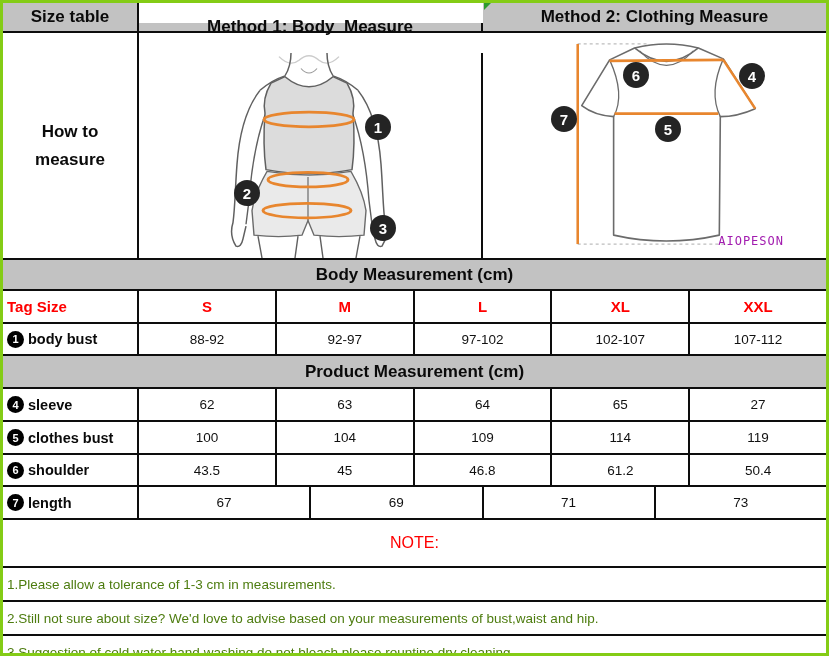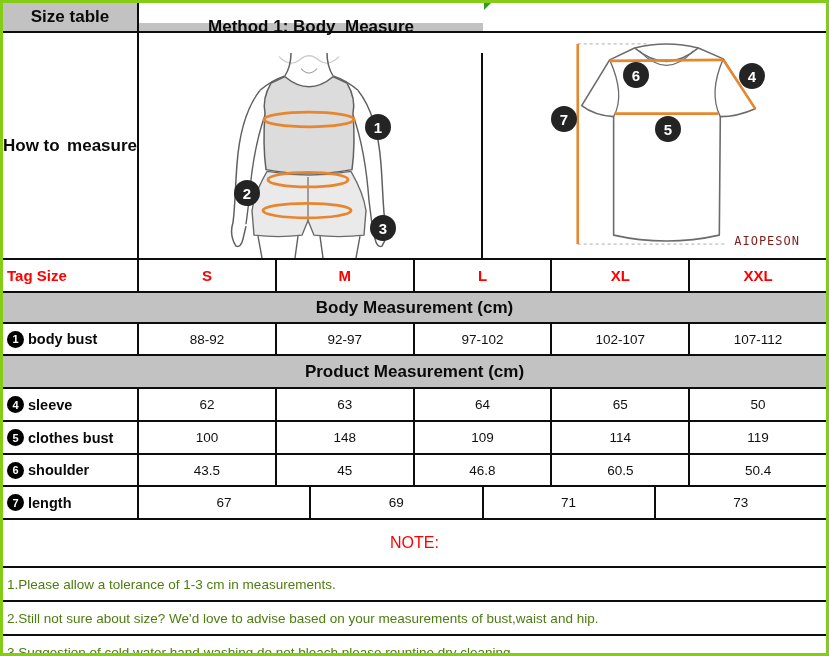--- a/index.html
+++ b/index.html
@@ -21,32 +21,32 @@
 
   
   .r-top { height:30px; }
   .c-label-col { width:136px; flex:0 0 136px; }
   .c-method1 { width:344px; flex:0 0 344px; white-space:pre;margin-top:20px; }
   .c-method2 { flex:1 1 auto; }
 
   
   .r-illus { height:227px; }
   .illus-cell { position:relative; background:#fff; padding:0; overflow:hidden; }
-  .howto { font-weight:bold; font-size:17px; line-height:1.6; color:#0a0a0a;justify-content:space-between; }
+  .howto { flex-direction:column; font-weight:bold; font-size:17px; line-height:1.6; color:#0a0a0a; }
   .illus-cell svg { display:block; width:100%; height:100%; }
 
   .marker {
     position:absolute; width:26px; height:26px; border-radius:50%;
     background:#242424; color:#fff; font-weight:bold; font-size:15px;
     display:flex; align-items:center; justify-content:center;
   }
   .brand {
-    position:absolute; right:26px; bottom:10px;
+    position:absolute; right:42px; bottom:10px;
     font-family:"DejaVu Sans Mono", monospace; font-size:12px;
-    letter-spacing:1px; color:#7f1d1d;
+    letter-spacing:1px; color:#a21caf;
   }
 
   
   .r-section { height:31px; }
   .r-section2 { height:33px; }
 
   
   .r-t { height:33px; }
   .r-t32 { height:32px; }
   .t-label {
@@ -75,20 +75,21 @@
 </style>
 </head>
 <body>
 
 <div class="sheet">
   <div class="flag"></div>
 
   <div class="row r-top">
     <div class="cell c-label-col gray hdr-text">Size table</div>
     <div class="cell c-method1 gray hdr-text">Method 1: Body  Measure</div>
+    <div class="cell c-method2 gray hdr-text">Method 2: Clothing Measure</div>
   </div>
 
   <div class="row r-illus">
     <div class="cell c-label-col howto">
       <span>How to</span>
       <span>measure</span>
     </div>
 
     <div class="cell c-method1 illus-cell">
       <svg viewBox="0 0 342 225" preserveAspectRatio="none">
@@ -143,33 +144,33 @@
         <path d="M132,81 L236,81" fill="none" stroke="#e8862e" stroke-width="2.6"></path>
       </svg>
       <div class="marker" style="left:256px; top:30px;">4</div>
       <div class="marker" style="left:172px; top:83px;">5</div>
       <div class="marker" style="left:140px; top:29px;">6</div>
       <div class="marker" style="left:68px;  top:73px;">7</div>
       <div class="brand">AIOPESON</div>
     </div>
   </div>
 
+  <div class="row r-section gray">
+    <div class="cell hdr-text" style="flex:1; border-right:none;">Body Measurement (cm)</div>
+  </div>
+
   <div class="row r-t">
     <div class="cell c-label-col t-label red size-hdr">Tag Size</div>
     <div class="cell t-val red size-hdr">S</div>
     <div class="cell t-val red size-hdr">M</div>
     <div class="cell t-val red size-hdr">L</div>
     <div class="cell t-val red size-hdr">XL</div>
     <div class="cell t-val red size-hdr">XXL</div>
   </div>
 
-  <div class="row r-section gray">
-    <div class="cell hdr-text" style="flex:1; border-right:none;">Body Measurement (cm)</div>
-  </div>
-
   <div class="row r-t32">
     <div class="cell c-label-col t-label">
       <span class="circle-num">1</span>
       <span>body bust</span>
     </div>
     <div class="cell t-val">88-92</div>
     <div class="cell t-val">92-97</div>
     <div class="cell t-val">97-102</div>
     <div class="cell t-val">102-107</div>
     <div class="cell t-val">107-112</div>
@@ -181,44 +182,44 @@
 
   <div class="row r-t">
     <div class="cell c-label-col t-label">
       <span class="circle-num">4</span>
       <span>sleeve</span>
     </div>
     <div class="cell t-val">62</div>
     <div class="cell t-val">63</div>
     <div class="cell t-val">64</div>
     <div class="cell t-val">65</div>
-    <div class="cell t-val">50</div>
+    <div class="cell t-val">27</div>
   </div>
 
   <div class="row r-t">
     <div class="cell c-label-col t-label">
       <span class="circle-num">5</span>
       <span>clothes bust</span>
     </div>
     <div class="cell t-val">100</div>
-    <div class="cell t-val">148</div>
+    <div class="cell t-val">104</div>
     <div class="cell t-val">109</div>
     <div class="cell t-val">114</div>
     <div class="cell t-val">119</div>
   </div>
 
   <div class="row r-t32">
     <div class="cell c-label-col t-label">
       <span class="circle-num">6</span>
       <span>shoulder</span>
     </div>
     <div class="cell t-val">43.5</div>
     <div class="cell t-val">45</div>
     <div class="cell t-val">46.8</div>
-    <div class="cell t-val">60.5</div>
+    <div class="cell t-val">61.2</div>
     <div class="cell t-val">50.4</div>
   </div>
 
   <div class="row r-t">
     <div class="cell c-label-col t-label">
       <span class="circle-num">7</span>
       <span>length</span>
     </div>
     <div class="cell t-val">67</div>
     <div class="cell t-val">69</div>

